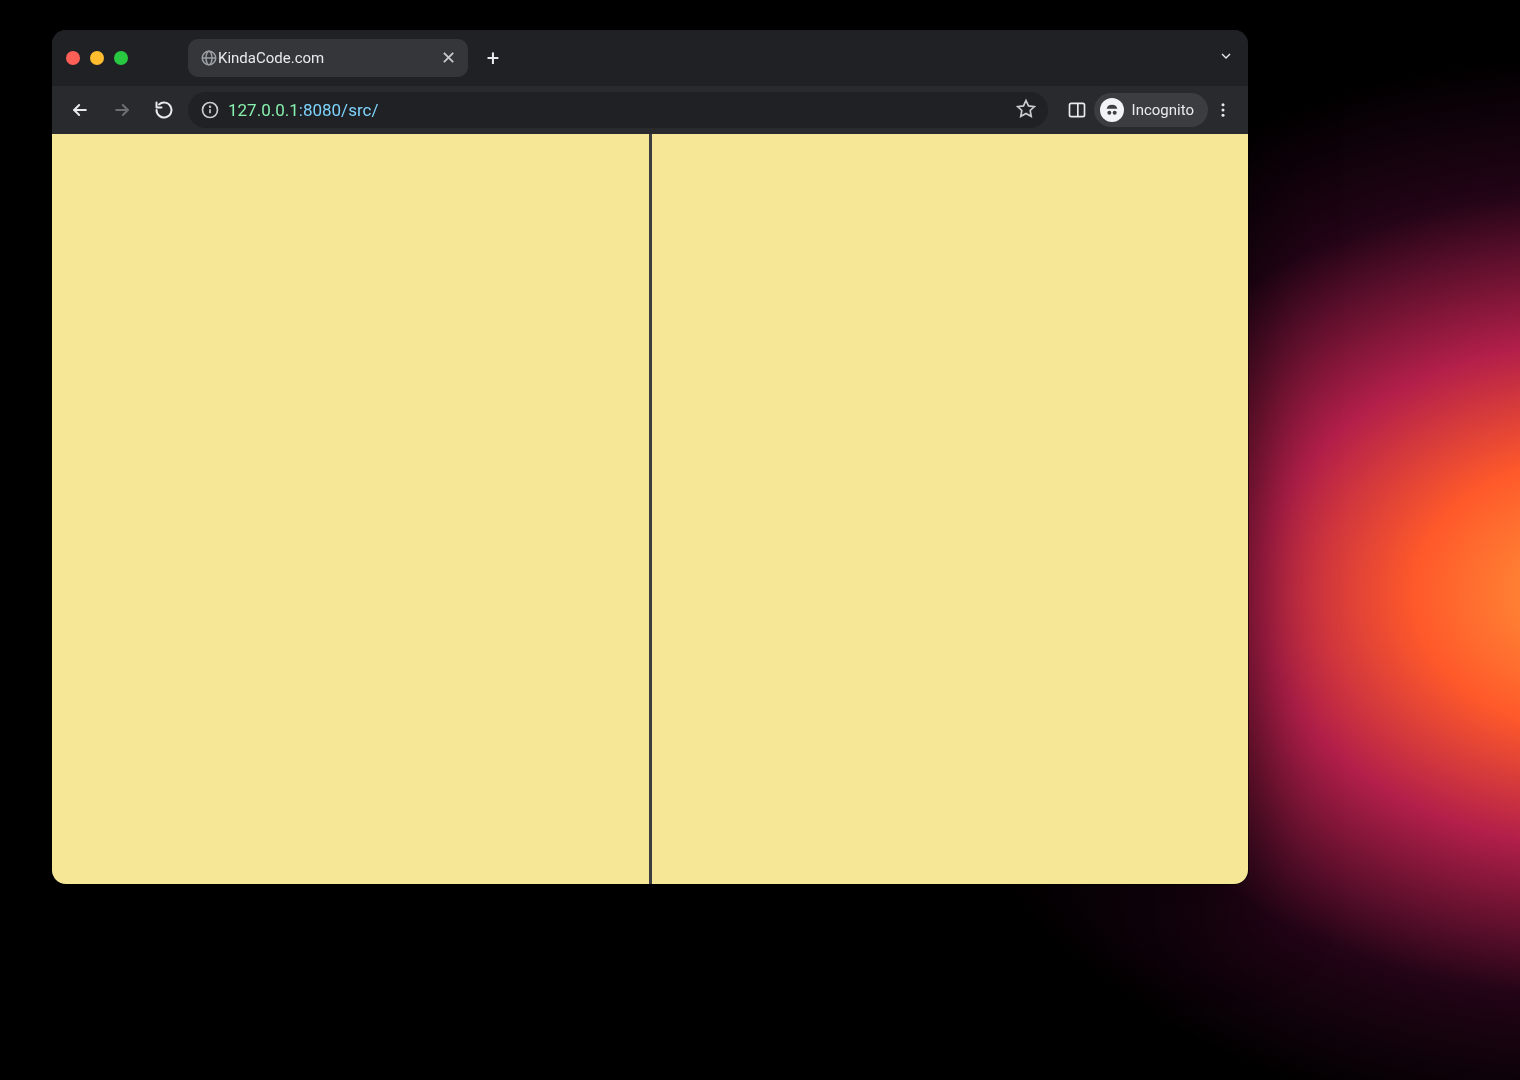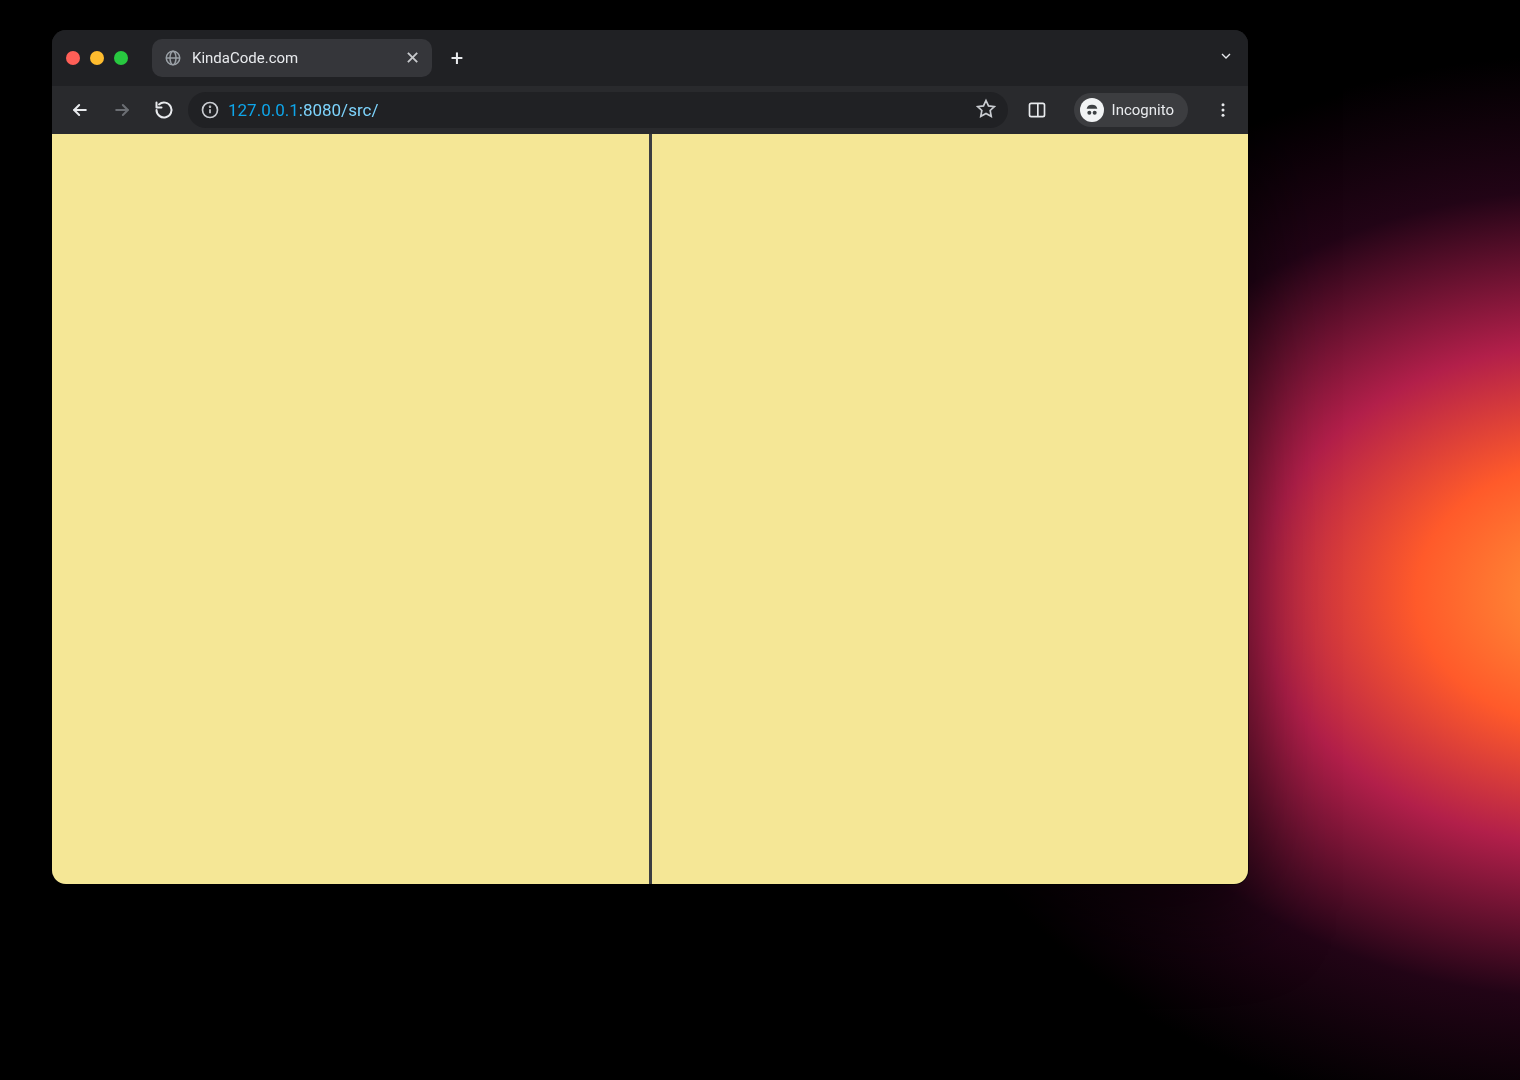--- a/index.html
+++ b/index.html
@@ -57,23 +57,23 @@
   .tl.zoom     { background: #28c840; }
 
   .tab {
     display: flex;
     align-items: center;
     height: 38px;
     padding: 0 12px;
     background: #35363a;
     border-radius: 10px;
     color: #e8eaed;
-    gap: 10px;
     min-width: 280px;
     max-width: 320px;
+    margin-left: 36px;
   }
   .tab .favicon {
     width: 18px; height: 18px; flex: 0 0 18px;
     display:flex;align-items:center;justify-content:center;
   }
   .tab .favicon svg { width: 18px; height: 18px; fill: #9aa0a6; }
   .tab .title { flex: 1; font-size: 15px; white-space: nowrap; overflow: hidden; text-overflow: ellipsis; }
   .tab .close-x { color: #c7c9cc; font-size: 18px; line-height: 1; }
 
   .new-tab-btn {
@@ -119,26 +119,26 @@
     gap: 8px;
     color: #e8eaed;
     font-size: 17px;
   }
   .omnibox .info-icon {
     width: 20px; height:20px;
     display:flex;align-items:center;justify-content:center;
   }
   .omnibox .info-icon svg { width: 20px; height: 20px; fill:none; stroke:#c9ccd1; stroke-width:2; }
   .omnibox .url { flex:1; display:flex; align-items:center; white-space:nowrap; overflow:hidden; }
-  .omnibox .host { color: #0ea5e9; }
+  .omnibox .host { color: #86efac; }
   .omnibox .rest { color: #7dd3fc; }
   .omnibox .star svg { width: 20px; height: 20px; fill:none; stroke:#c9ccd1; stroke-width:2; }
 
   .right-tools {
-    display:flex; align-items:center; gap:20px; padding-left:6px;
+    display:flex; align-items:center; gap:0; padding-left:6px;
   }
   .iconbtn {
     width: 34px; height: 34px; border-radius: 6px;
     display:flex;align-items:center;justify-content:center;
     color:#e8eaed;
   }
   .iconbtn svg { width: 20px; height: 20px; fill:none; stroke: currentColor; stroke-width:2; }
 
   .incognito-chip {
     display:flex;align-items:center;gap:8px;

